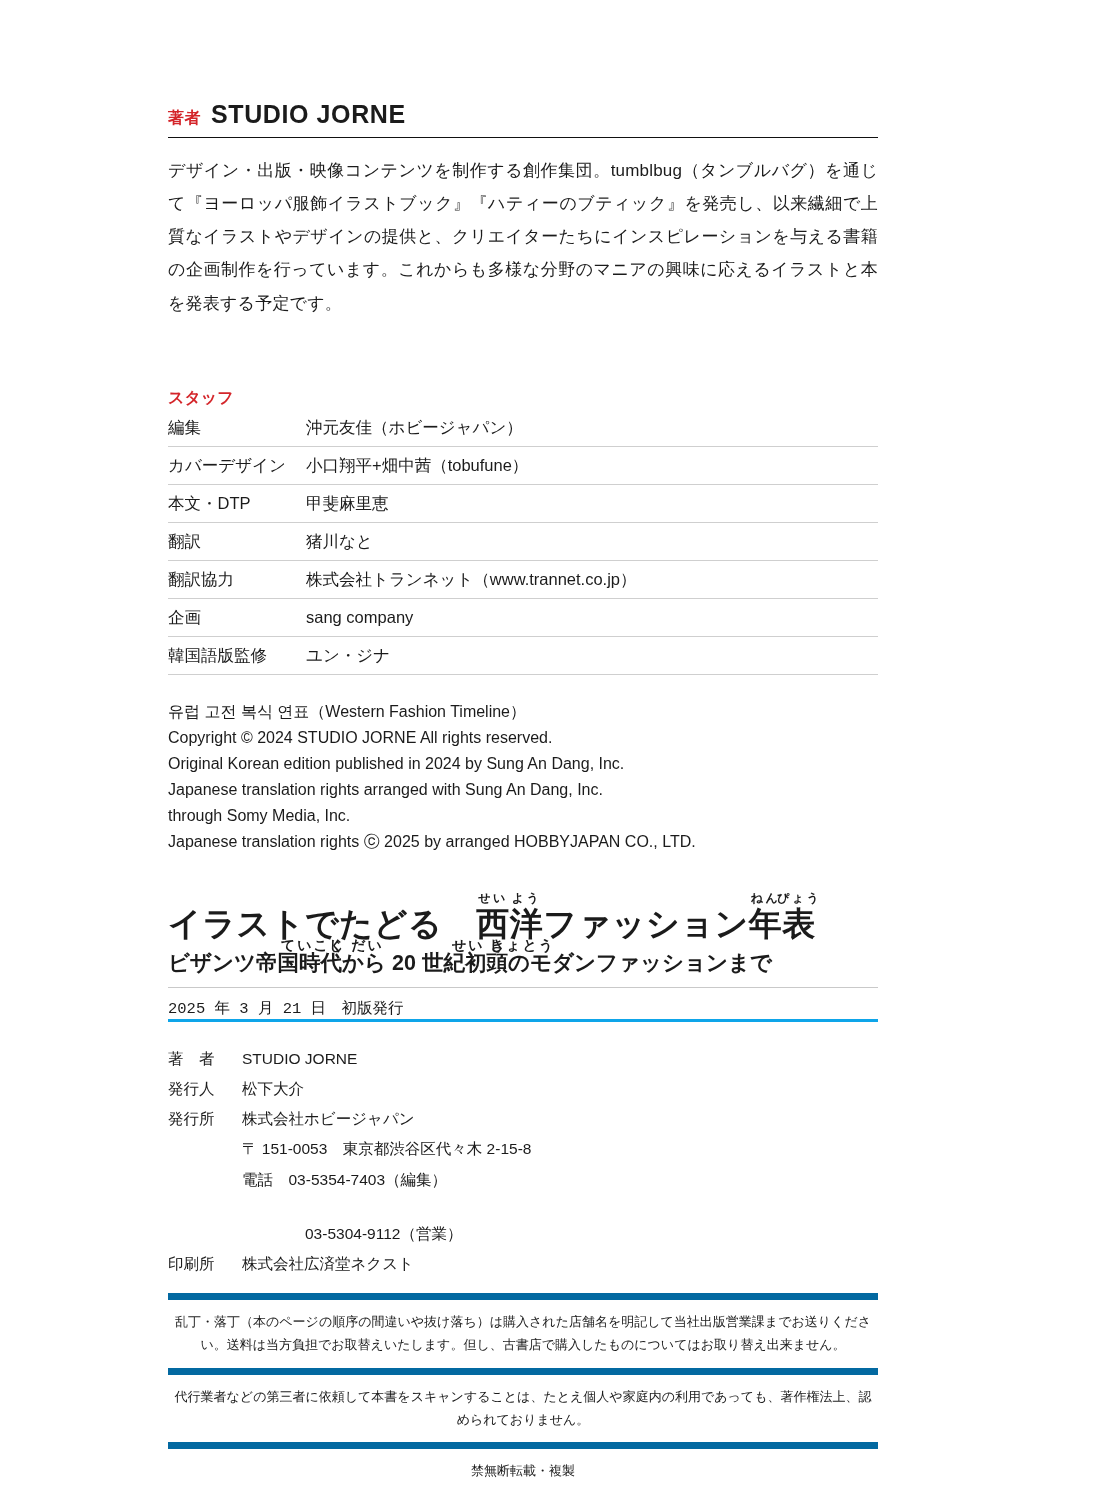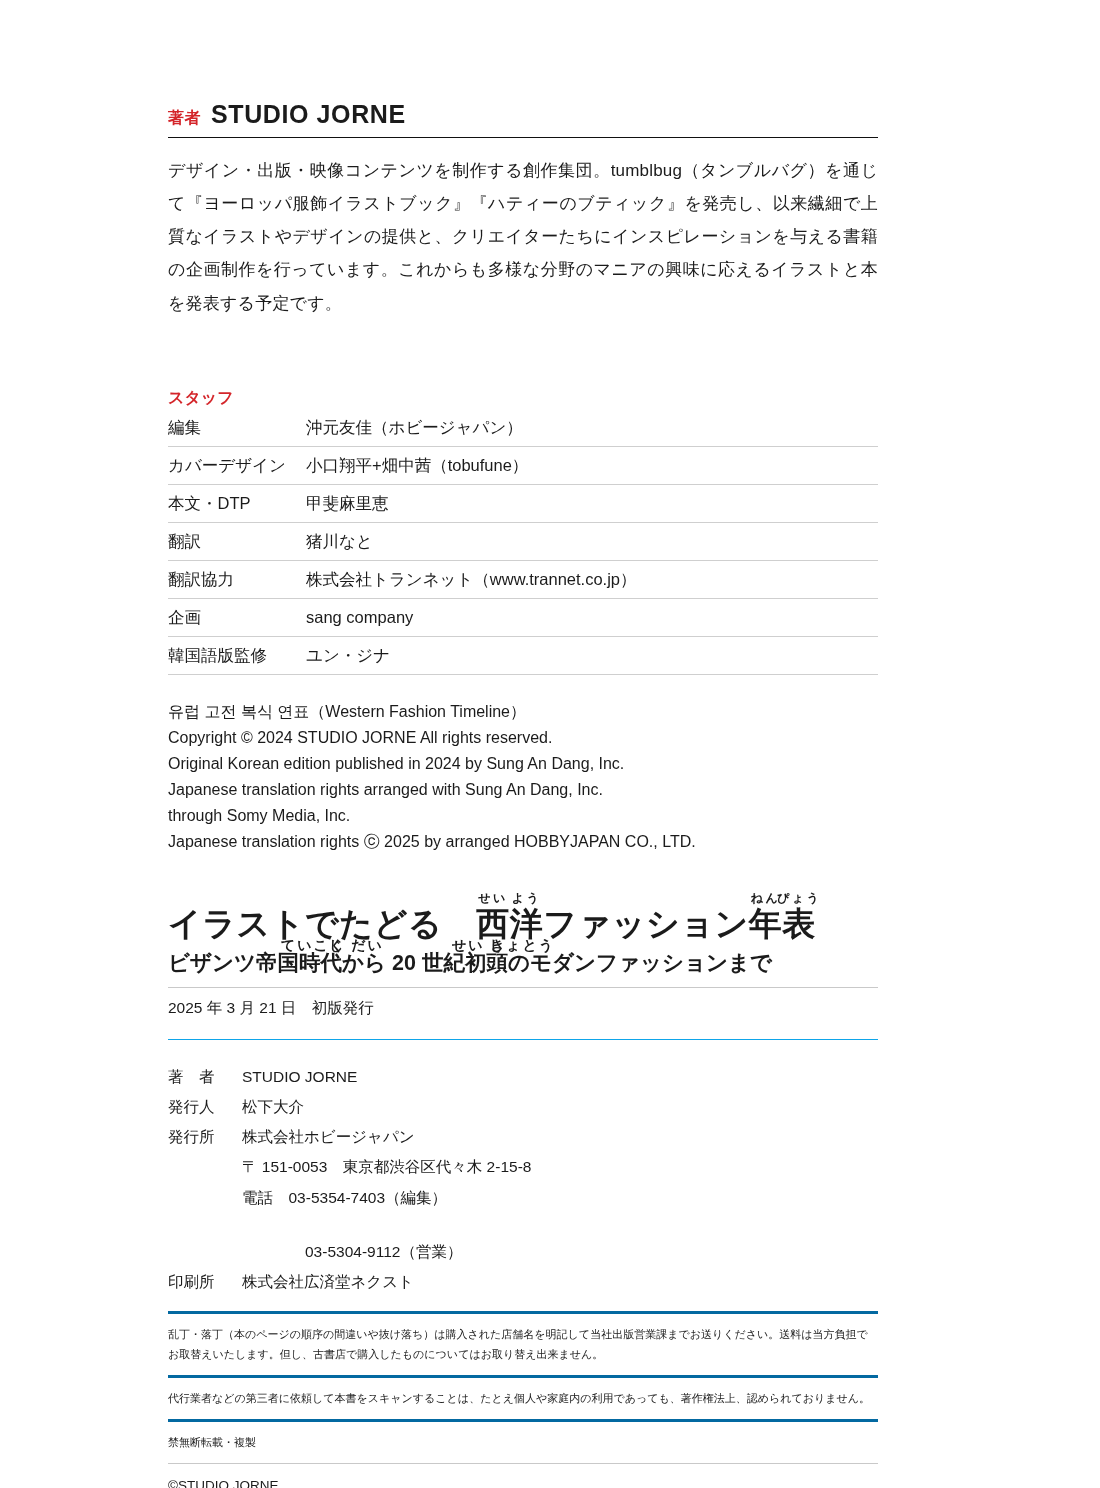--- a/index.html
+++ b/index.html
@@ -128,45 +128,46 @@
     white-space: nowrap;
   }
   .sub-title .ruby > .rt { top: -11px; font-size: 14px; letter-spacing: 2px; margin-left: 36px; }
 
   .pubdate {
     font-size: 15.5px;
     padding-top: 10px;
     margin-top: 10px;
     border-top: 1px solid #c9c9c9;
   }
-  .pubdate-line { border-bottom: 1px solid #0ea5e9; padding-bottom: 20px; }
+  .pubdate-line { border-bottom: 3px solid #0ea5e9; padding-bottom: 0; font-family: Liberation Mono, monospace; }
 
   
   .imprint {
     margin-top: 22px;
     font-size: 15.5px;
     line-height: 1.95;
   }
   .imprint-row {
     display: flex;
   }
   .imprint-row .k {
     width: 74px;
     flex: 0 0 74px;
     white-space: nowrap;
   }
   .imprint-row .v { white-space: nowrap; }
   .indent-1 { padding-left: 74px; }
   .indent-2 { padding-left: 137px; margin-top: 24px; }
 
   .note-block {
-    font-size: 11px;
+    font-size: 13px;
     line-height: 1.75;
     padding: 11px 0;
-    border-top: 3px solid #0369a1;
+    border-top: 7px solid #0369a1;
+    text-align: center;
   }
   .note-block:last-of-type { }
   .footer-final {
     font-size: 13.5px;
     line-height: 1.6;
     padding-top: 11px;
     border-top: 1px solid #c9c9c9;
   }
 </style>
 </head>

